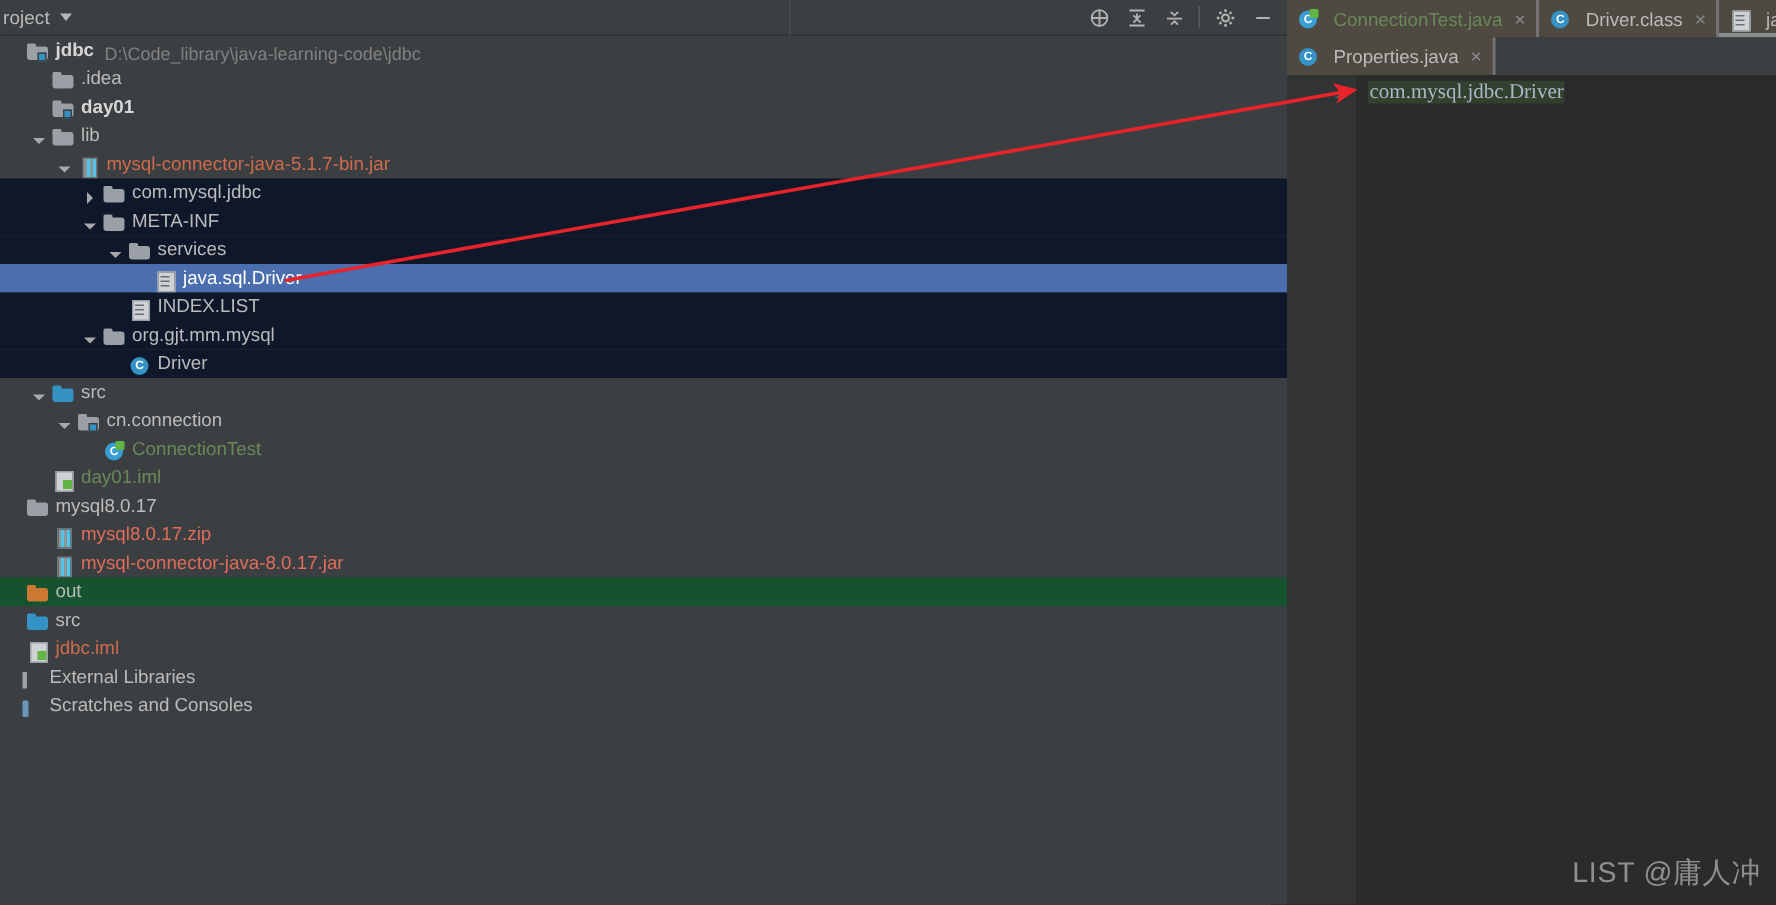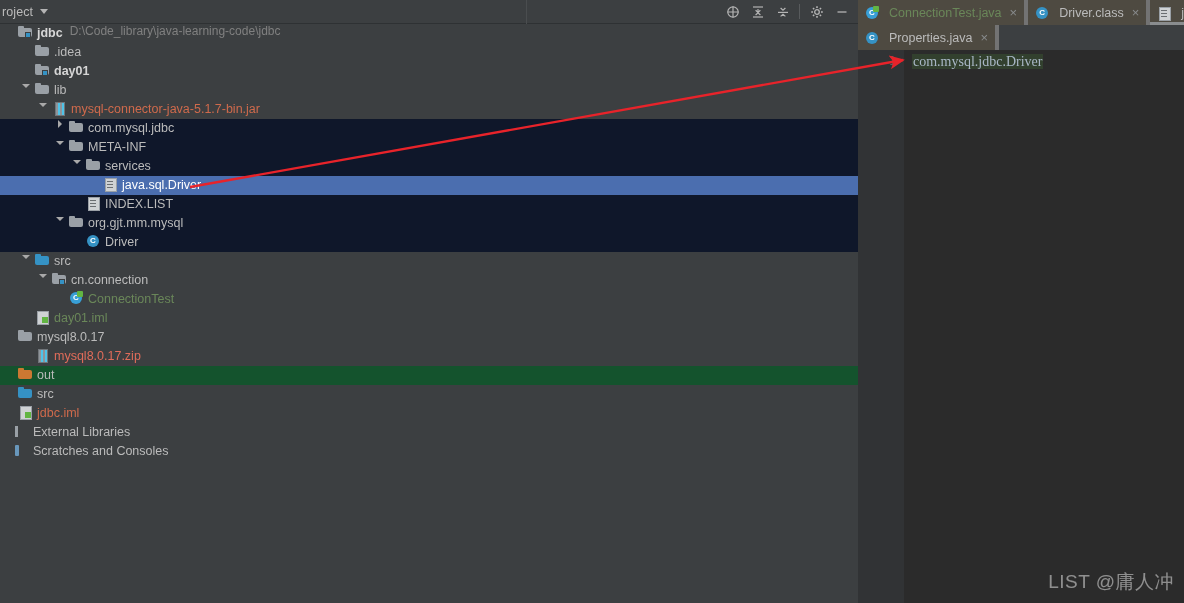--- a/index.html
+++ b/index.html
@@ -58,21 +58,21 @@
 
   
   #tree {
     position: absolute; left: 0; top: 24px;
     width: 858px; height: 579px;
     overflow: hidden;
   }
   .row {
     position: relative;
     height: 19px;
-    display: flex; align-items: flex-start;
+    display: flex; align-items: flex-end;
     white-space: nowrap;
     font-size: 12.5px;
     color: #bbbbbb;
     cursor: default;
   }
   .row .label { line-height: 19px; }
   .row.jarbg { background: #0f172a; }
   .row.selected { background: #4b6eaf; }
   .row.selected .label { color: #ffffff; }
   .row.hovered { background: #14532d; }
@@ -226,21 +226,21 @@
     position: absolute; left: 0; width: 326px; height: 25px;
     display: flex; align-items: stretch;
     background: #3c3f41;
   }
   #tabrow1 { top: 0; }
   #tabrow2 { top: 25px; }
   .tab {
     display: flex; align-items: center; gap: 5px;
     padding: 0 7px 0 6px; height: 25px;
     background: #4e4a41;
-    border-right: 4px solid #737373;
+    border-right: 2px solid #737373;
     font-size: 12.5px; color: #bbbbbb;
     white-space: nowrap; position: relative;
     cursor: default;
   }
   .tab.active-underline::after {
     content: ""; position: absolute; left: 0; right: 0; bottom: 0;
     height: 3px; background: #8a8d8f;
   }
   .tab .tabname.green { color: #6a8759; }
   .tab .tabclose {
@@ -455,20 +455,26 @@
           <span class="arrow "></span>
           <span class="ico ic-folder"></span>
           <span class="label c-default">mysql8.0.17</span>
         </div>
         <div class="row">
           <span style="display: inline-block; flex: 0 0 21px; height: 1px;"></span>
           <span class="arrow "></span>
           <span class="ico ic-jar"></span>
           <span class="label c-salmon">mysql8.0.17.zip</span>
         </div>
+        <div class="row">
+          <span style="display: inline-block; flex: 0 0 21px; height: 1px;"></span>
+          <span class="arrow "></span>
+          <span class="ico ic-jar"></span>
+          <span class="label c-salmon">mysql-connector-java-8.0.17.jar</span>
+        </div>
         <div class="row hovered">
           <span style="display: inline-block; flex: 0 0 4px; height: 1px;"></span>
           <span class="arrow "></span>
           <span class="ico ic-folder orange"></span>
           <span class="label c-default">out</span>
         </div>
         <div class="row">
           <span style="display: inline-block; flex: 0 0 4px; height: 1px;"></span>
           <span class="arrow "></span>
           <span class="ico ic-folder blue"></span>

